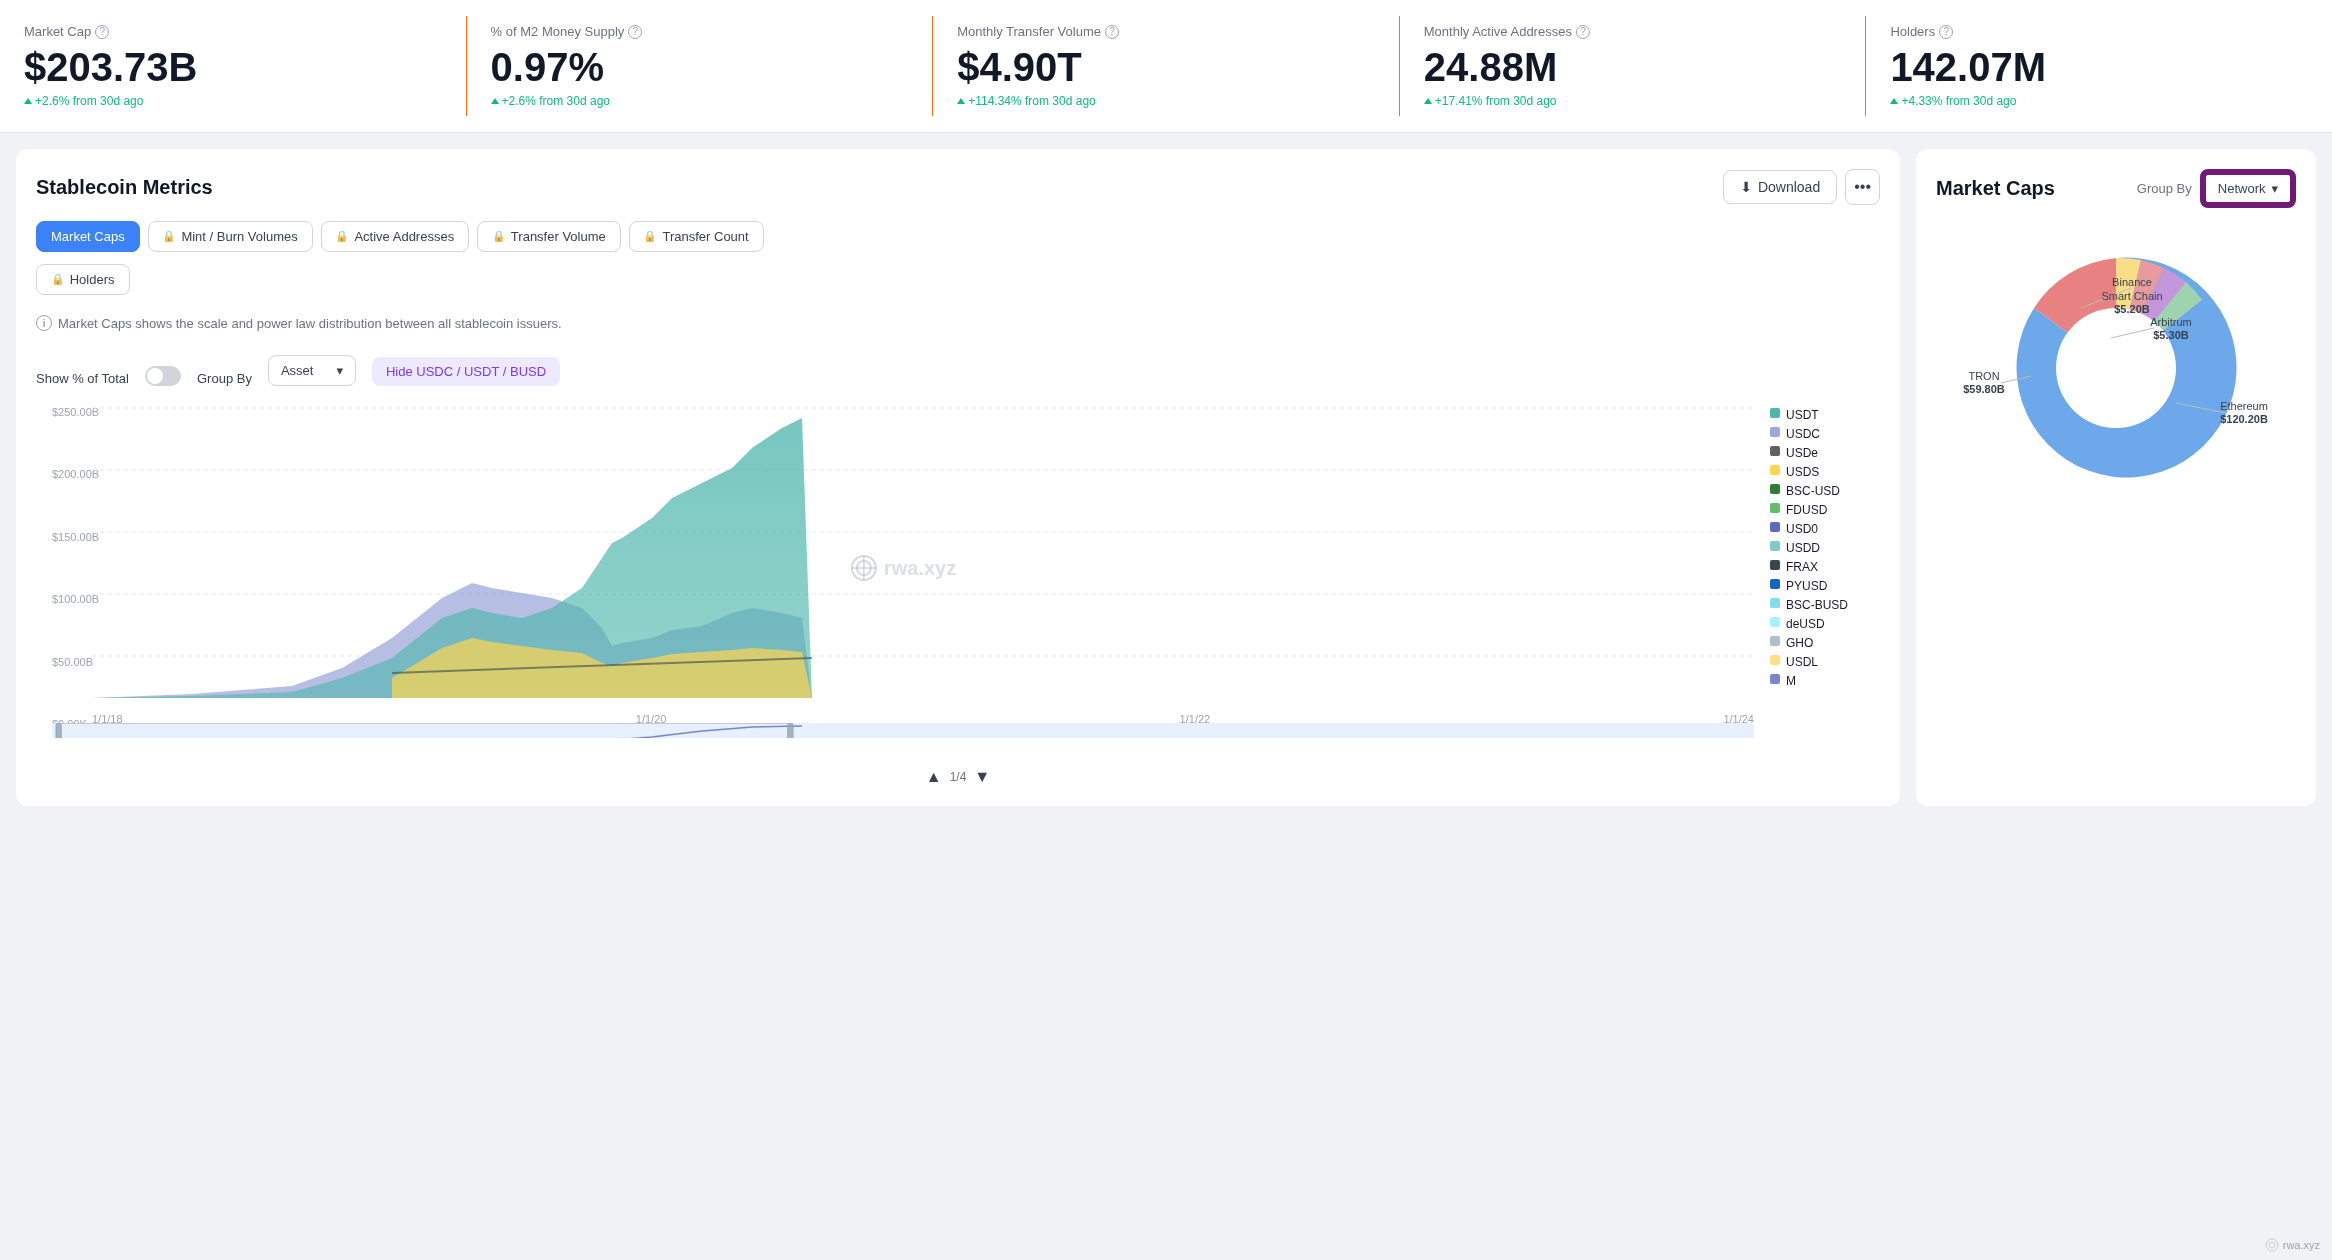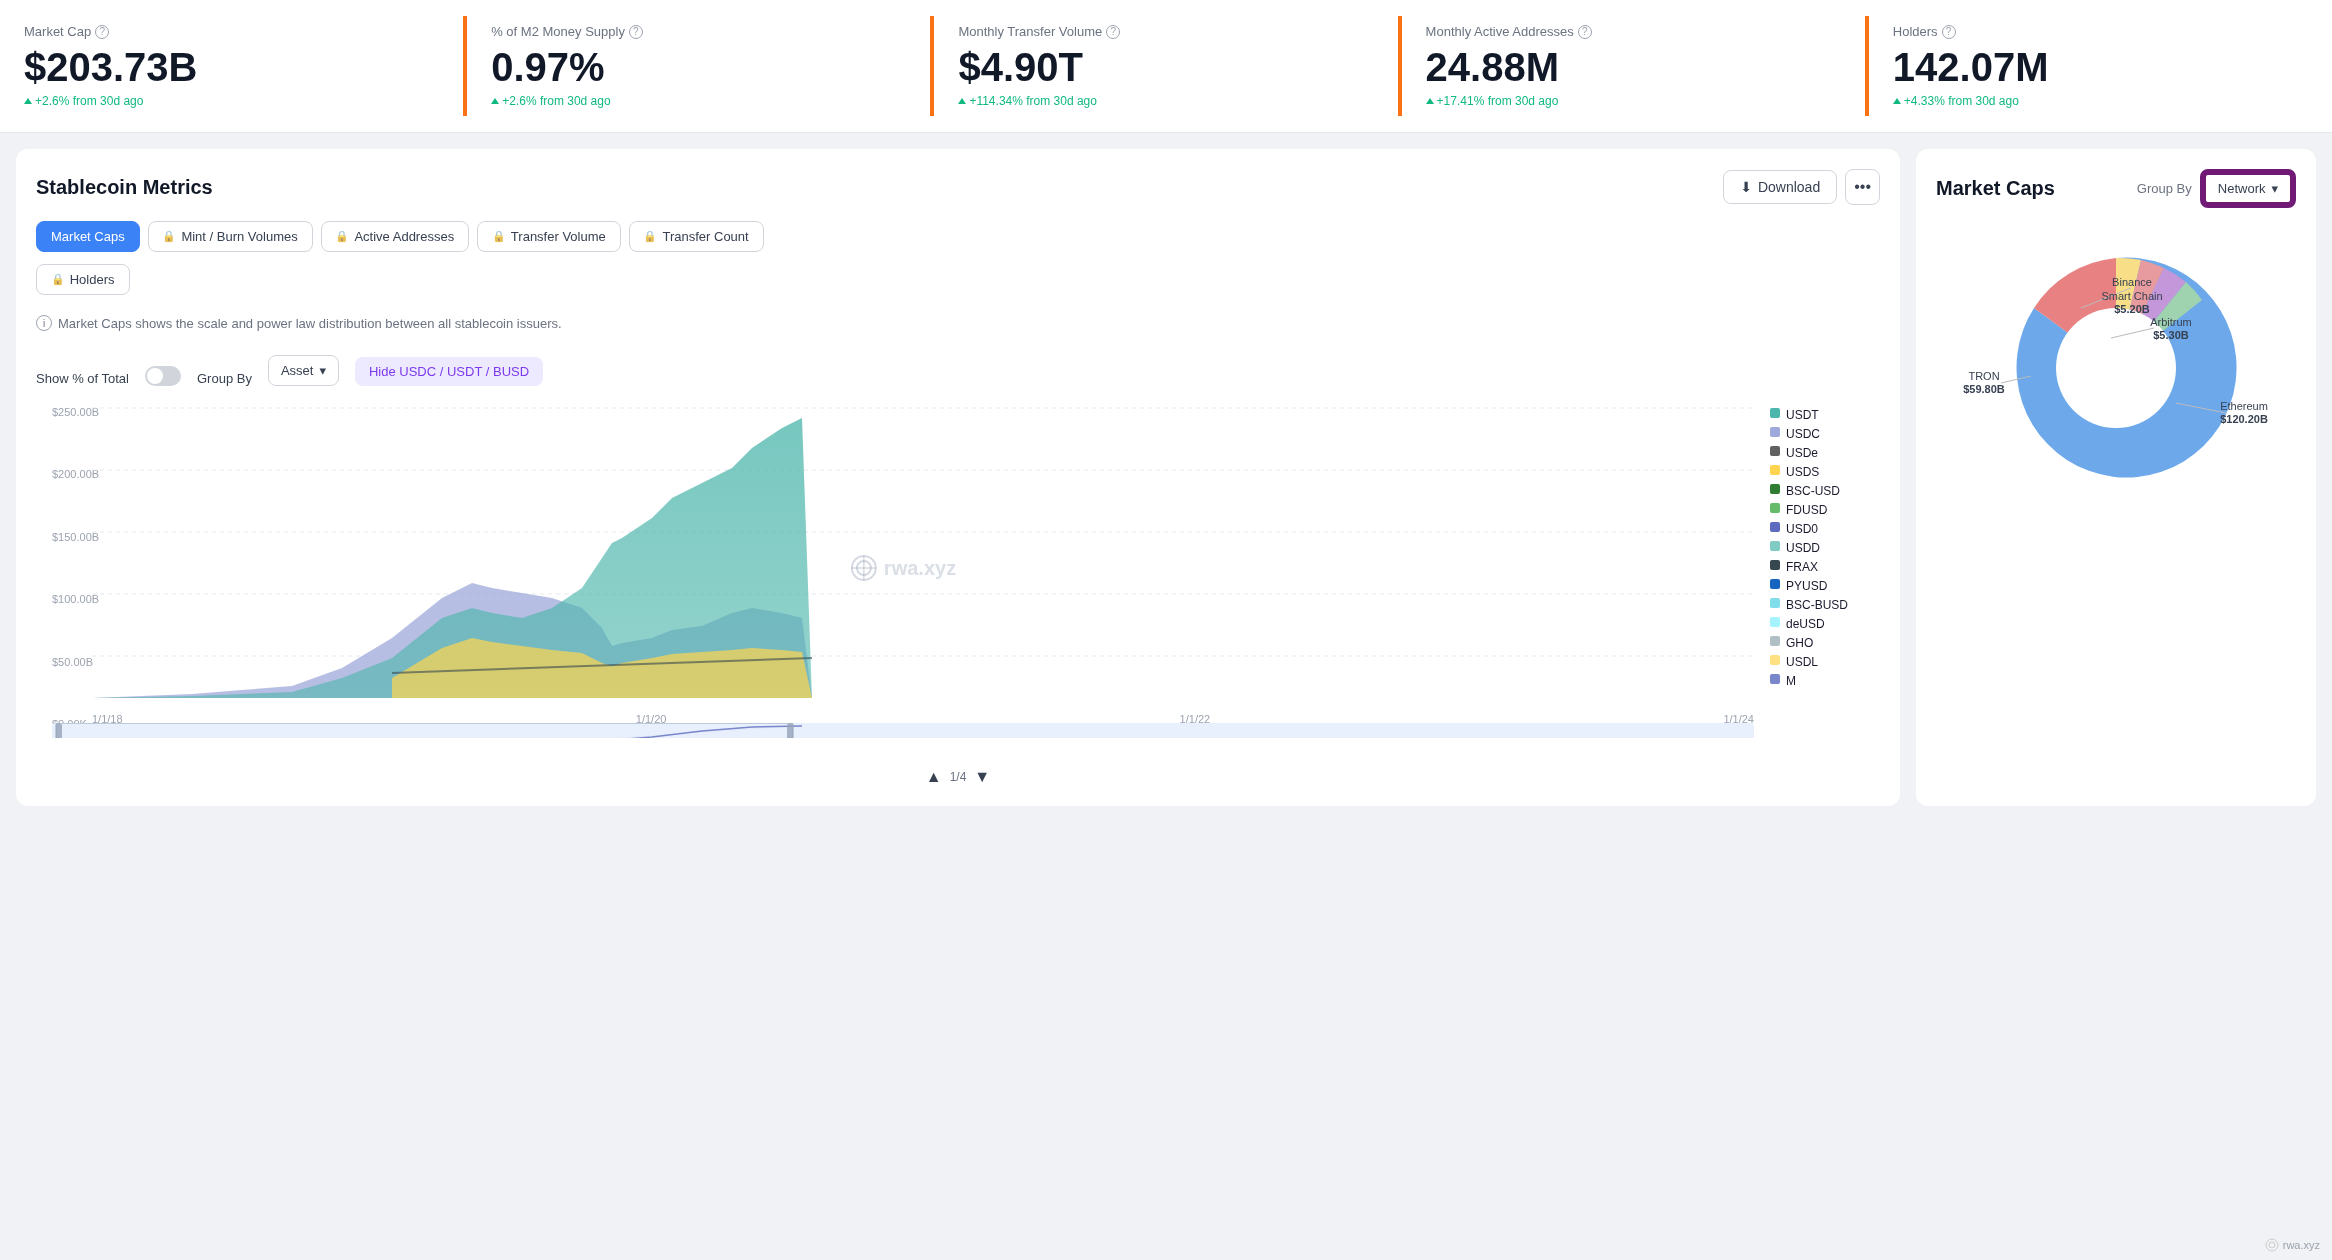--- a/index.html
+++ b/index.html
@@ -13,21 +13,21 @@
     
     .stats-bar {
       display: flex;
       background: #fff;
       border-bottom: 1px solid #e5e7eb;
       padding: 16px 0;
     }
     .stat-item {
       flex: 1;
       padding: 8px 24px;
-      border-right: 4px solid #f97316;
+      border-right: 1px solid #f97316;
     }
     .stat-item:last-child { border-right: none; }
     .stat-label {
       font-size: 13px;
       color: #6b7280;
       margin-bottom: 6px;
       display: flex;
       align-items: center;
       gap: 4px;
     }
@@ -181,21 +181,21 @@
       position: absolute;
       width: 16px; height: 16px;
       background: #fff;
       border-radius: 50%;
       top: 2px; left: 2px;
       transition: left 0.2s;
     }
     .select-dropdown {
       display: flex;
       align-items: center;
-      gap: 6px;
+      gap: 23px;
       padding: 7px 12px;
       border: 1px solid #d1d5db;
       border-radius: 8px;
       background: #fff;
       font-size: 13px;
       color: #374151;
       cursor: pointer;
     }
     .hide-btn {
       padding: 7px 14px;

